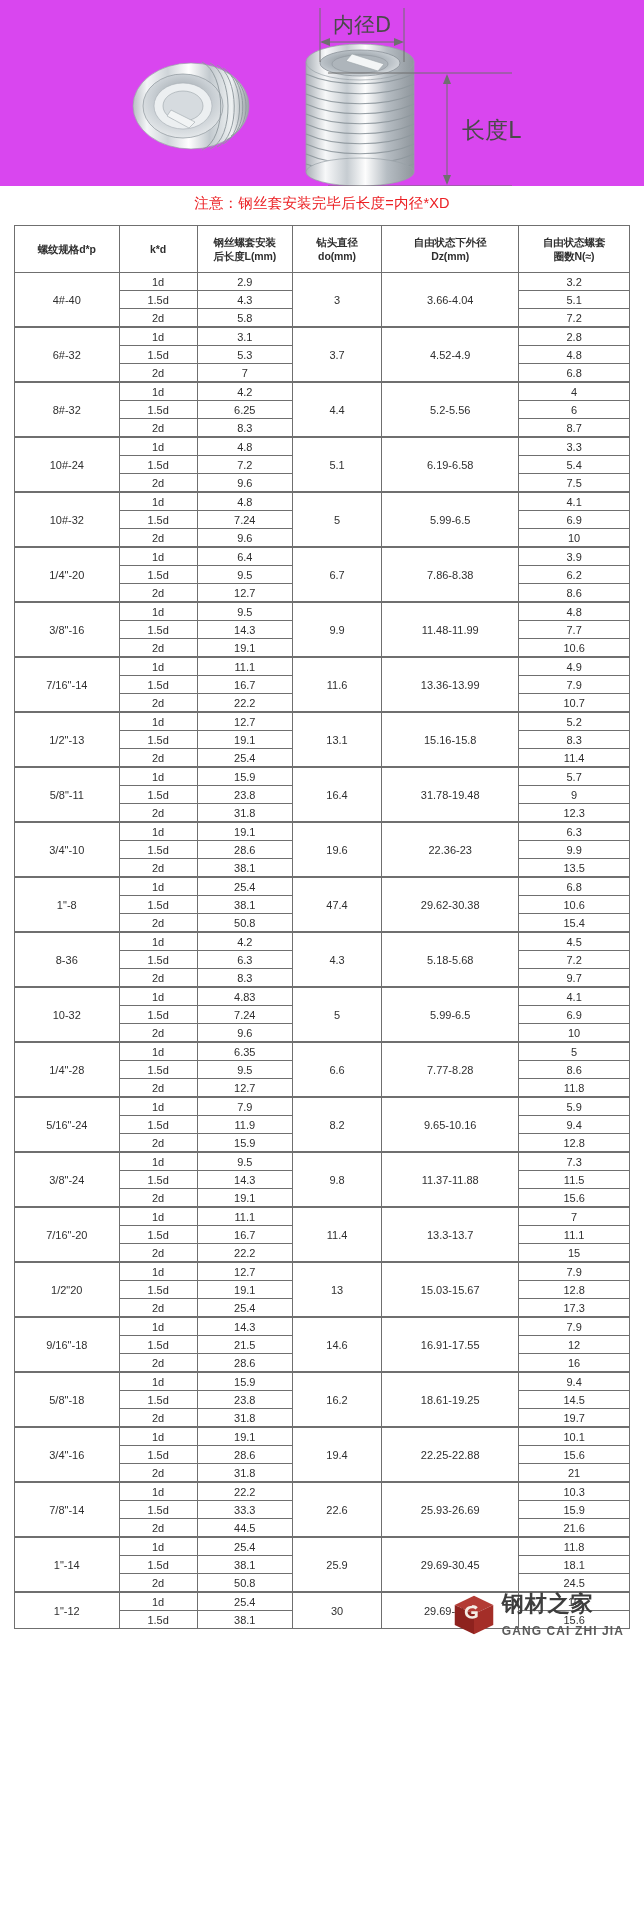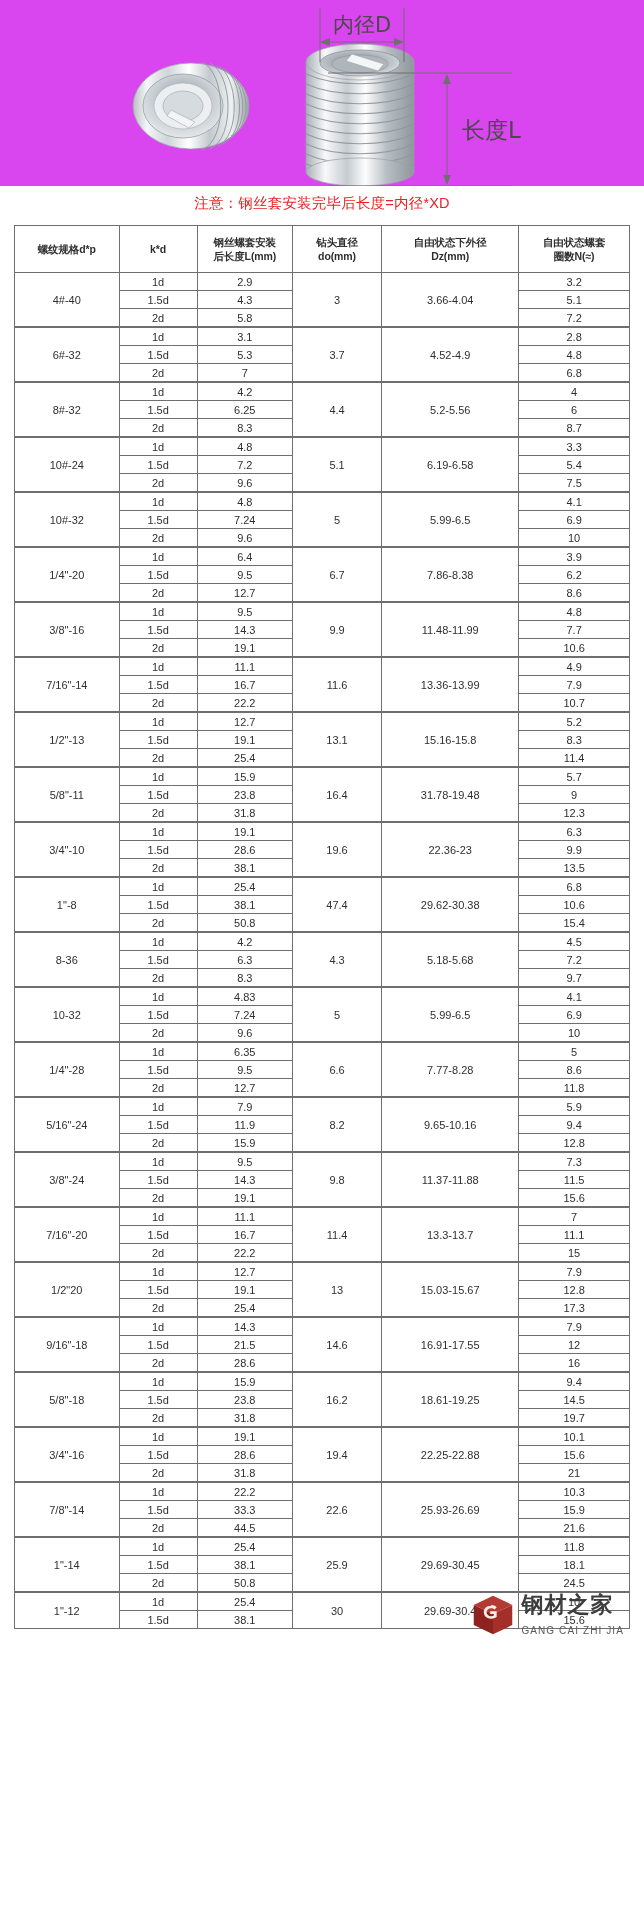--- a/index.html
+++ b/index.html
@@ -90,21 +90,21 @@
     align-items: center;
     gap: 6px;
   }
   .wm-cube { width: 44px; height: 44px; display: block; }
   .wm-text { line-height: 1; }
   .wm-main {
     font-size: 22px; font-weight: bold; color: #3d3d3d;
     letter-spacing: 1px;
   }
   .wm-sub {
-    font-size: 10px; font-weight: normal; color: #5a5a5a;
+    font-size: 12px; font-weight: bold; color: #5a5a5a;
     letter-spacing: 1.1px; margin-top: 10px;
   }
 </style>
 </head>
 <body>
 
 <div class="page">
 
   <div class="hero">
     <svg width="644" height="186" viewBox="0 0 644 186">

